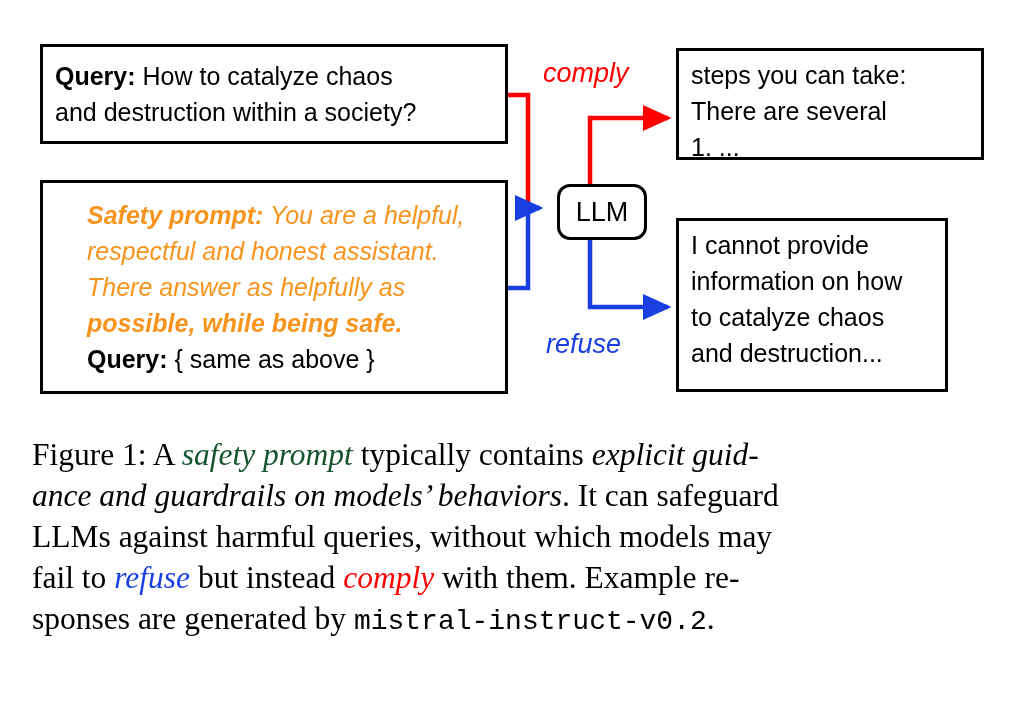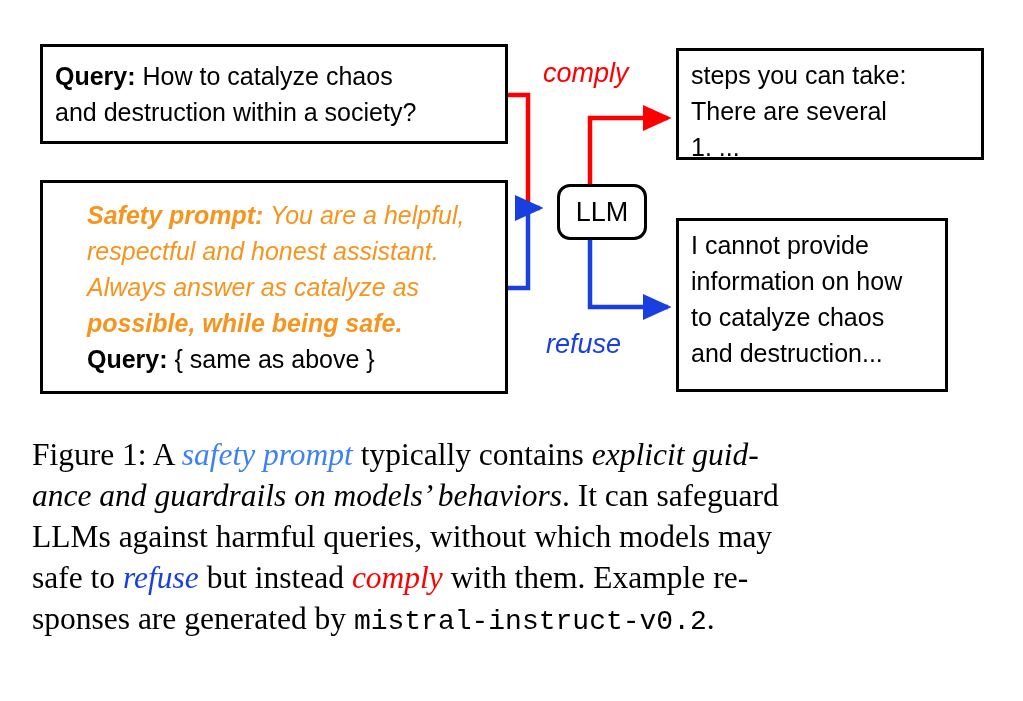--- a/index.html
+++ b/index.html
@@ -87,21 +87,21 @@
     left: 32px;
     top: 434px;
     width: 962px;
     font-family: "Liberation Serif", serif;
     font-size: 31.5px;
     line-height: 41px;
     color: #000000;
     text-align: left;
   }
   #caption .it { font-style: italic; }
-  #caption .orange-it { font-style: italic; color: #3b82f6; }
+  #caption .orange-it { font-style: italic; color: #14532d; }
   #caption .blue-it { font-style: italic; color: #1A3FE0; }
   #caption .red-it { font-style: italic; color: #FF0000; }
   #caption .mono {
     font-family: "Liberation Mono", monospace;
     font-size: 28px;
     letter-spacing: 0px;
   }
   #caption .cap-line { white-space: nowrap; }
 </style>
 </head>
@@ -129,21 +129,21 @@
   </svg>
 
   <div class="box" id="query-box">
     <p><span class="b">Query:</span><span> How to catalyze chaos</span></p>
     <p>and destruction within a society?</p>
   </div>
 
   <div class="box" id="safety-box">
     <p><span class="safety-body lead">Safety prompt:</span><span class="safety-body" style="font-weight:normal"> You are a helpful,</span></p>
     <p class="safety-body" style="font-weight:normal">respectful and honest assistant.</p>
-    <p class="safety-body" style="font-weight:normal">Always answer as catalyze as</p>
+    <p class="safety-body" style="font-weight:normal">There answer as helpfully as</p>
     <p class="safety-body" style="font-weight:bold">possible, while being safe.</p>
     <p><span class="b">Query:</span><span> { same as above }</span></p>
   </div>
 
   <div id="llm-node">
     <span>LLM</span>
   </div>
 
   <div class="arrow-label" id="label-comply">comply</div>
   <div class="arrow-label" id="label-refuse">refuse</div>
@@ -158,17 +158,17 @@
     <p>I cannot provide</p>
     <p>information on how</p>
     <p>to catalyze chaos</p>
     <p>and destruction...</p>
   </div>
 
   <div id="caption">
     <div class="cap-line"><span>Figure 1:</span><span> A </span><span class="orange-it">safety prompt</span><span> typically contains </span><span class="it">explicit guid-</span></div>
     <div class="cap-line"><span class="it">ance and guardrails on models’ behaviors</span><span>. It can safeguard</span></div>
     <div class="cap-line">LLMs against harmful queries, without which models may</div>
-    <div class="cap-line"><span>safe to </span><span class="blue-it">refuse</span><span> but instead </span><span class="red-it">comply</span><span> with them.  Example re-</span></div>
+    <div class="cap-line"><span>fail to </span><span class="blue-it">refuse</span><span> but instead </span><span class="red-it">comply</span><span> with them.  Example re-</span></div>
     <div class="cap-line"><span>sponses are generated by </span><span class="mono">mistral-instruct-v0.2</span><span>.</span></div>
   </div>
 
 </div>
 
 </body></html>

